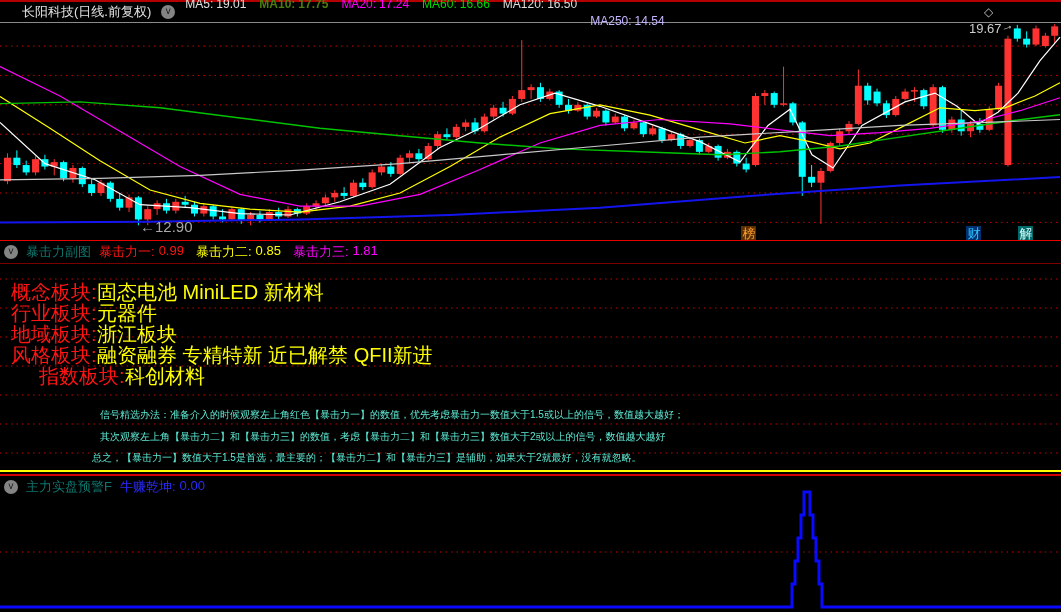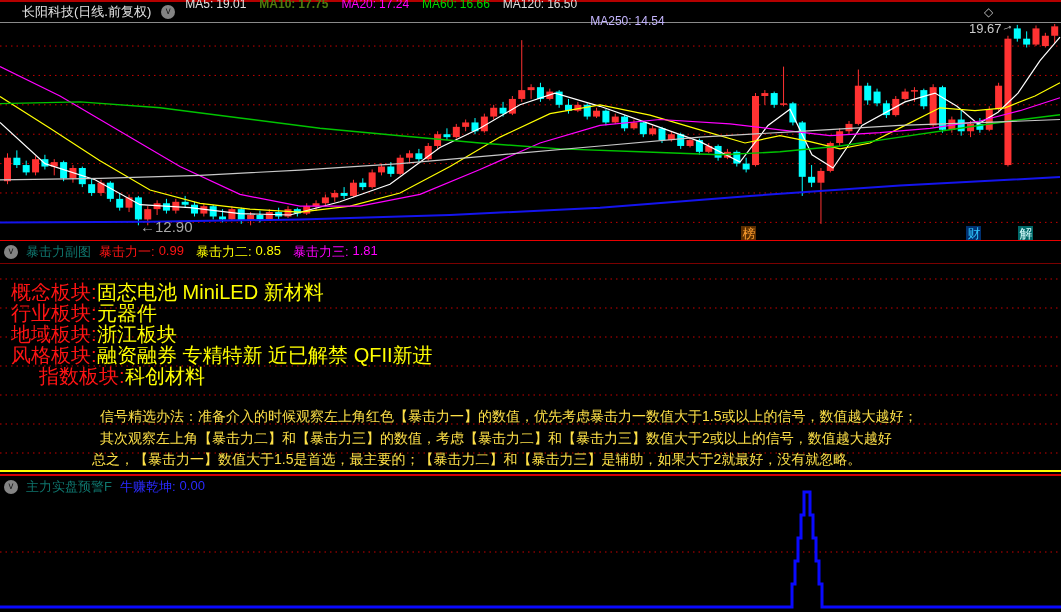--- a/index.html
+++ b/index.html
@@ -21,21 +21,21 @@
   #panel1-bar{top:240px;}
   .bar-title{color:#0f766e;}
   .bar-item{display:inline-flex;gap:4px;}
   
   #main-chart{position:absolute;left:0;top:24px;}
   #panel2{position:absolute;left:0;top:264px;width:1061px;height:207px;}
   #panel2 svg{position:absolute;left:0;top:0;}
   .sector-row{position:absolute;font-size:20px;white-space:nowrap;}
   .sector-label{color:#ff1414;display:inline-block;width:86px;}
   .sector-value{color:#ffff00;}
-  .signal-line{position:absolute;color:#fde047;font-size:14px;white-space:nowrap;}
+  .signal-line{position:absolute;color:#5eead4;font-size:10px;white-space:nowrap;}
   #yellow-base{position:absolute;left:0;top:470px;width:1061px;height:2px;background:#ffff00;}
   #red-sep{position:absolute;left:0;top:474px;width:1061px;height:2px;background:#d40000;}
   #panel3{position:absolute;left:0;top:476px;width:1061px;height:136px;}
   #panel3-header{position:absolute;left:4px;top:478px;display:flex;align-items:center;gap:8px;
     font-size:13px;white-space:nowrap;}
 </style>
 </head>
 <body>
 
 <div id="app">

